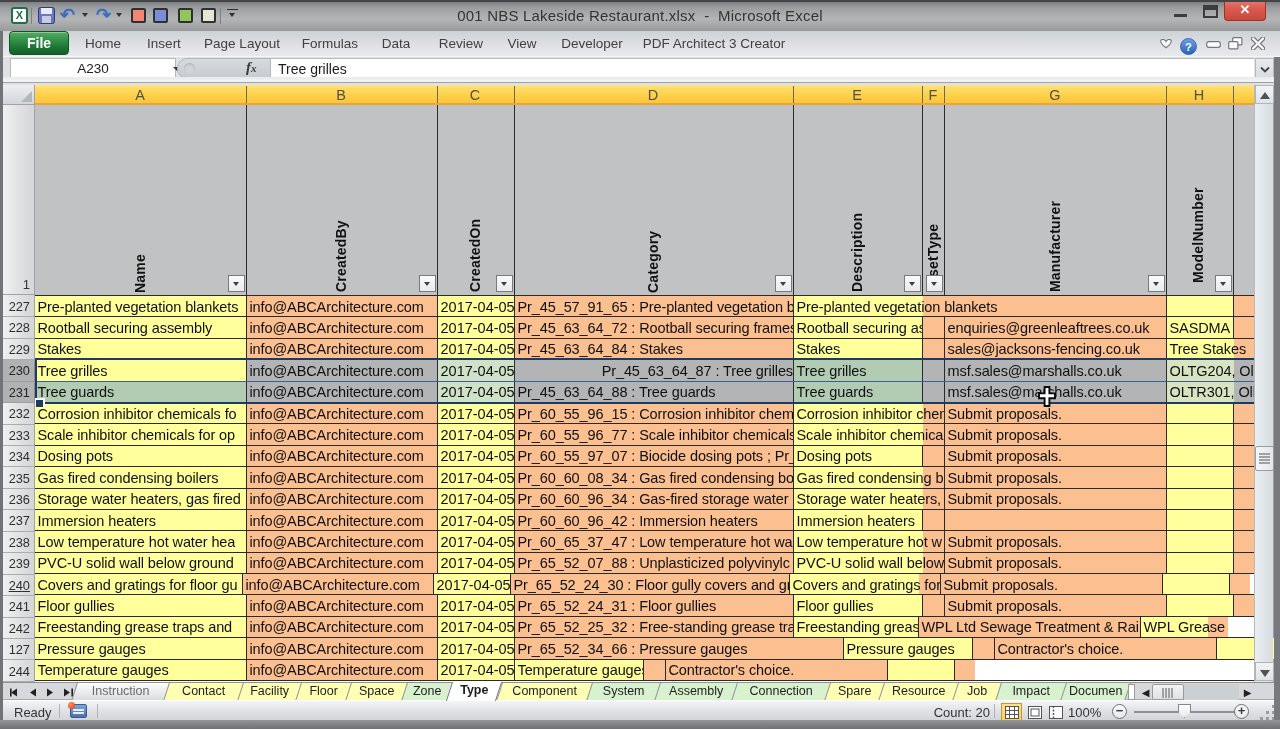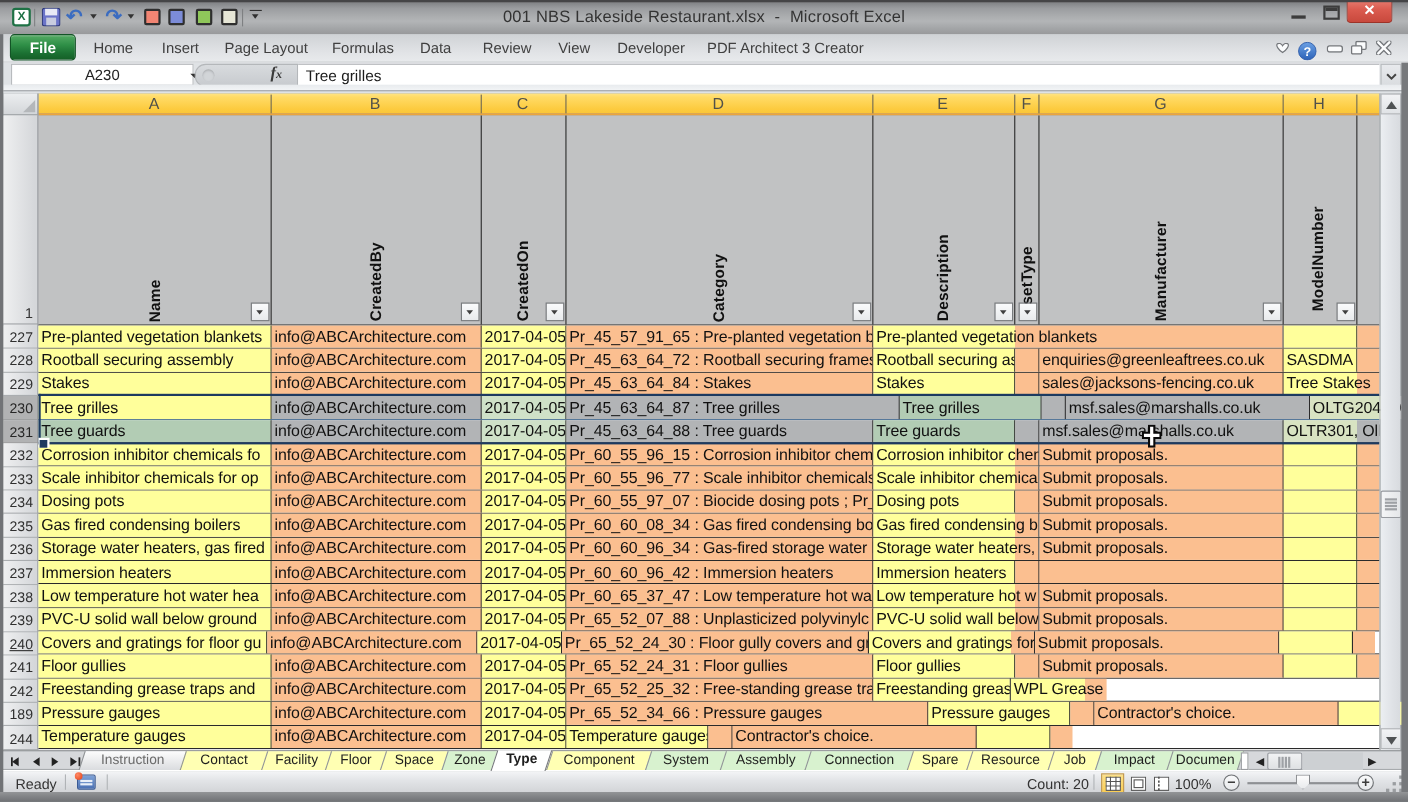--- a/index.html
+++ b/index.html
@@ -253,21 +253,21 @@
 <div class="rh" style="top:424.7px;height:21.4px;">233</div>
 <div class="rh" style="top:446.1px;height:21.4px;">234</div>
 <div class="rh" style="top:467.6px;height:21.4px;">235</div>
 <div class="rh" style="top:489px;height:21.4px;">236</div>
 <div class="rh" style="top:510.4px;height:21.4px;">237</div>
 <div class="rh" style="top:531.9px;height:21.4px;">238</div>
 <div class="rh" style="top:553.3px;height:21.4px;">239</div>
 <div class="rh" style="top:574.8px;height:21.4px;text-decoration:underline;">240</div>
 <div class="rh" style="top:596.2px;height:21.4px;">241</div>
 <div class="rh" style="top:617.7px;height:21.4px;">242</div>
-<div class="rh" style="top:639.1px;height:21.4px;">189</div>
+<div class="rh" style="top:639.1px;height:21.4px;">127</div>
 <div class="rh" style="top:660.5px;height:21.4px;">244</div>
 
 <div class="abs" id="row1">
       <div class="r1b" style="left:211px;"></div>
       <div class="r1b" style="left:402px;"></div>
       <div class="r1b" style="left:479px;"></div>
       <div class="r1b" style="left:758px;"></div>
       <div class="r1b" style="left:887px;"></div>
       <div class="r1b" style="left:909px;"></div>
       <div class="r1b" style="left:1131px;"></div>
@@ -334,21 +334,21 @@
         <div class="c" style="width:279px;background:#fbbf90;"><span>Pr_45_63_64_84 : Stakes</span></div>
         <div class="c" style="width:129px;background:#ffff9b;"><span>Stakes</span></div>
         <div class="c" style="width:22px;background:#fbbf90;"></div>
         <div class="c" style="width:222px;background:#fbbf90;"><span>sales@jacksons-fencing.co.uk</span></div>
         <div class="c" style="width:87px;background:linear-gradient(90deg,#ffff9b 0 67px,#fbbf90 67px);"><span>Tree Stakes</span></div>
       </div>
 <div class="row sel230">
         <div class="c" style="width:212px;background:#ffff9b;"><span>Tree grilles</span></div>
         <div class="c" style="width:191px;background:#b2b4b6;"><span>info@ABCArchitecture.com</span></div>
         <div class="c" style="width:77px;background:#cfe1c8;"><span><i style="font-style:normal;letter-spacing:0;">2017-04-05T1</i></span></div>
-        <div class="c" style="width:303px;background:#b2b4b6;"><span>Pr_45_63_64_87 : Tree grilles</span></div>
+        <div class="c" style="width:279px;background:#b2b4b6;text-align:right;"><span>Pr_45_63_64_87 : Tree grilles</span></div>
         <div class="c" style="width:129px;background:#b2ccb4;"><span>Tree grilles</span></div>
         <div class="c" style="width:22px;background:#b2b4b6;"></div>
         <div class="c" style="width:222px;background:#b2b4b6;"><span>msf.sales@marshalls.co.uk</span></div>
         <div class="c" style="width:87px;background:linear-gradient(90deg,#d8e3c2 0 67px,#b2b4b6 67px);"><span>OLTG204, Olle</span></div>
       </div>
 <div class="row">
         <div class="c" style="width:212px;background:#b2ccb4;"><span>Tree guards</span></div>
         <div class="c" style="width:191px;background:#b2b4b6;"><span>info@ABCArchitecture.com</span></div>
         <div class="c" style="width:77px;background:#cfe1c8;"><span><i style="font-style:normal;letter-spacing:0;">2017-04-05T1</i></span></div>
         <div class="c" style="width:279px;background:#b2b4b6;"><span>Pr_45_63_64_88 : Tree guards</span></div>
@@ -459,20 +459,21 @@
         <div class="c" style="width:222px;background:#fbbf90;"><span>Submit proposals.</span></div>
         <div class="c" style="width:67px;background:#ffff9b;"></div>
         <div class="c" style="width:20px;background:#fbbf90;"></div>
       </div>
 <div class="row">
         <div class="c" style="width:212px;background:#ffff9b;"><span>Freestanding grease traps and</span></div>
         <div class="c" style="width:191px;background:#fbbf90;"><span>info@ABCArchitecture.com</span></div>
         <div class="c" style="width:77px;background:#ffff9b;"><span><i style="font-style:normal;letter-spacing:0;">2017-04-05T1</i></span></div>
         <div class="c" style="width:279px;background:#fbbf90;"><span>Pr_65_52_25_32 : Free-standing grease tra</span></div>
         <div class="c" style="width:125px;background:linear-gradient(90deg,#ffff9b 0 129px,#fbbf90 129px);"><span>Freestanding grease tr</span></div>
+        <div class="c" style="width:222px;background:#fbbf90;"><span>WPL Ltd Sewage Treatment &amp; Rai</span></div>
         <div class="c" style="width:87px;background:linear-gradient(90deg,#ffff9b 0 67px,#fbbf90 67px);"><span>WPL Grease Gu</span></div>
       </div>
 <div class="row">
         <div class="c" style="width:212px;background:#ffff9b;"><span>Pressure gauges</span></div>
         <div class="c" style="width:191px;background:#fbbf90;"><span>info@ABCArchitecture.com</span></div>
         <div class="c" style="width:77px;background:#ffff9b;"><span><i style="font-style:normal;letter-spacing:0;">2017-04-05T1</i></span></div>
         <div class="c" style="width:329px;background:#fbbf90;"><span>Pr_65_52_34_66 : Pressure gauges</span></div>
         <div class="c" style="width:129px;background:#ffff9b;"><span>Pressure gauges</span></div>
         <div class="c" style="width:22px;background:#fbbf90;"></div>
         <div class="c" style="width:222px;background:#fbbf90;"><span>Contractor's choice.</span></div>

